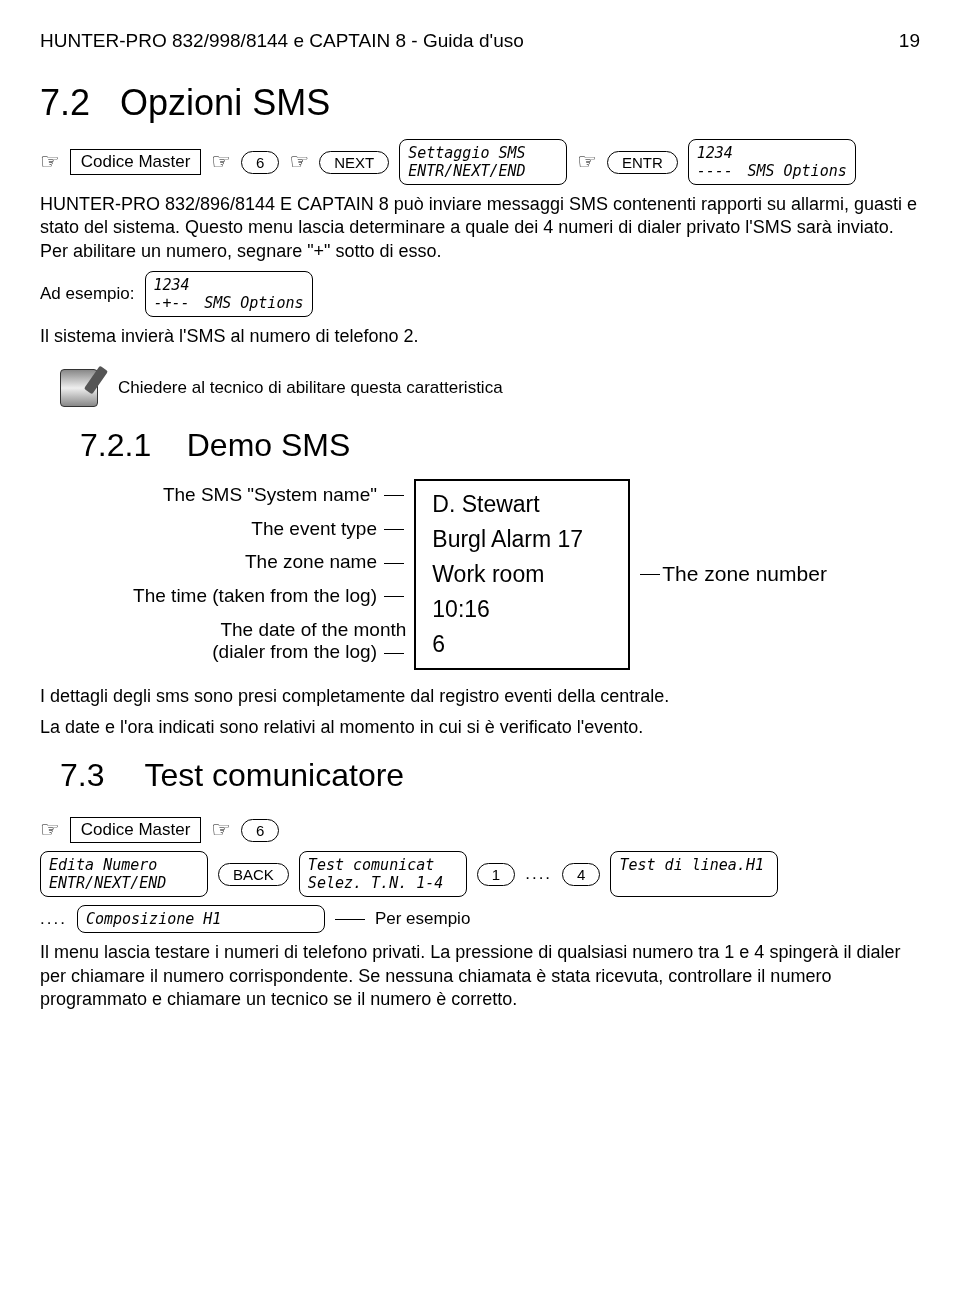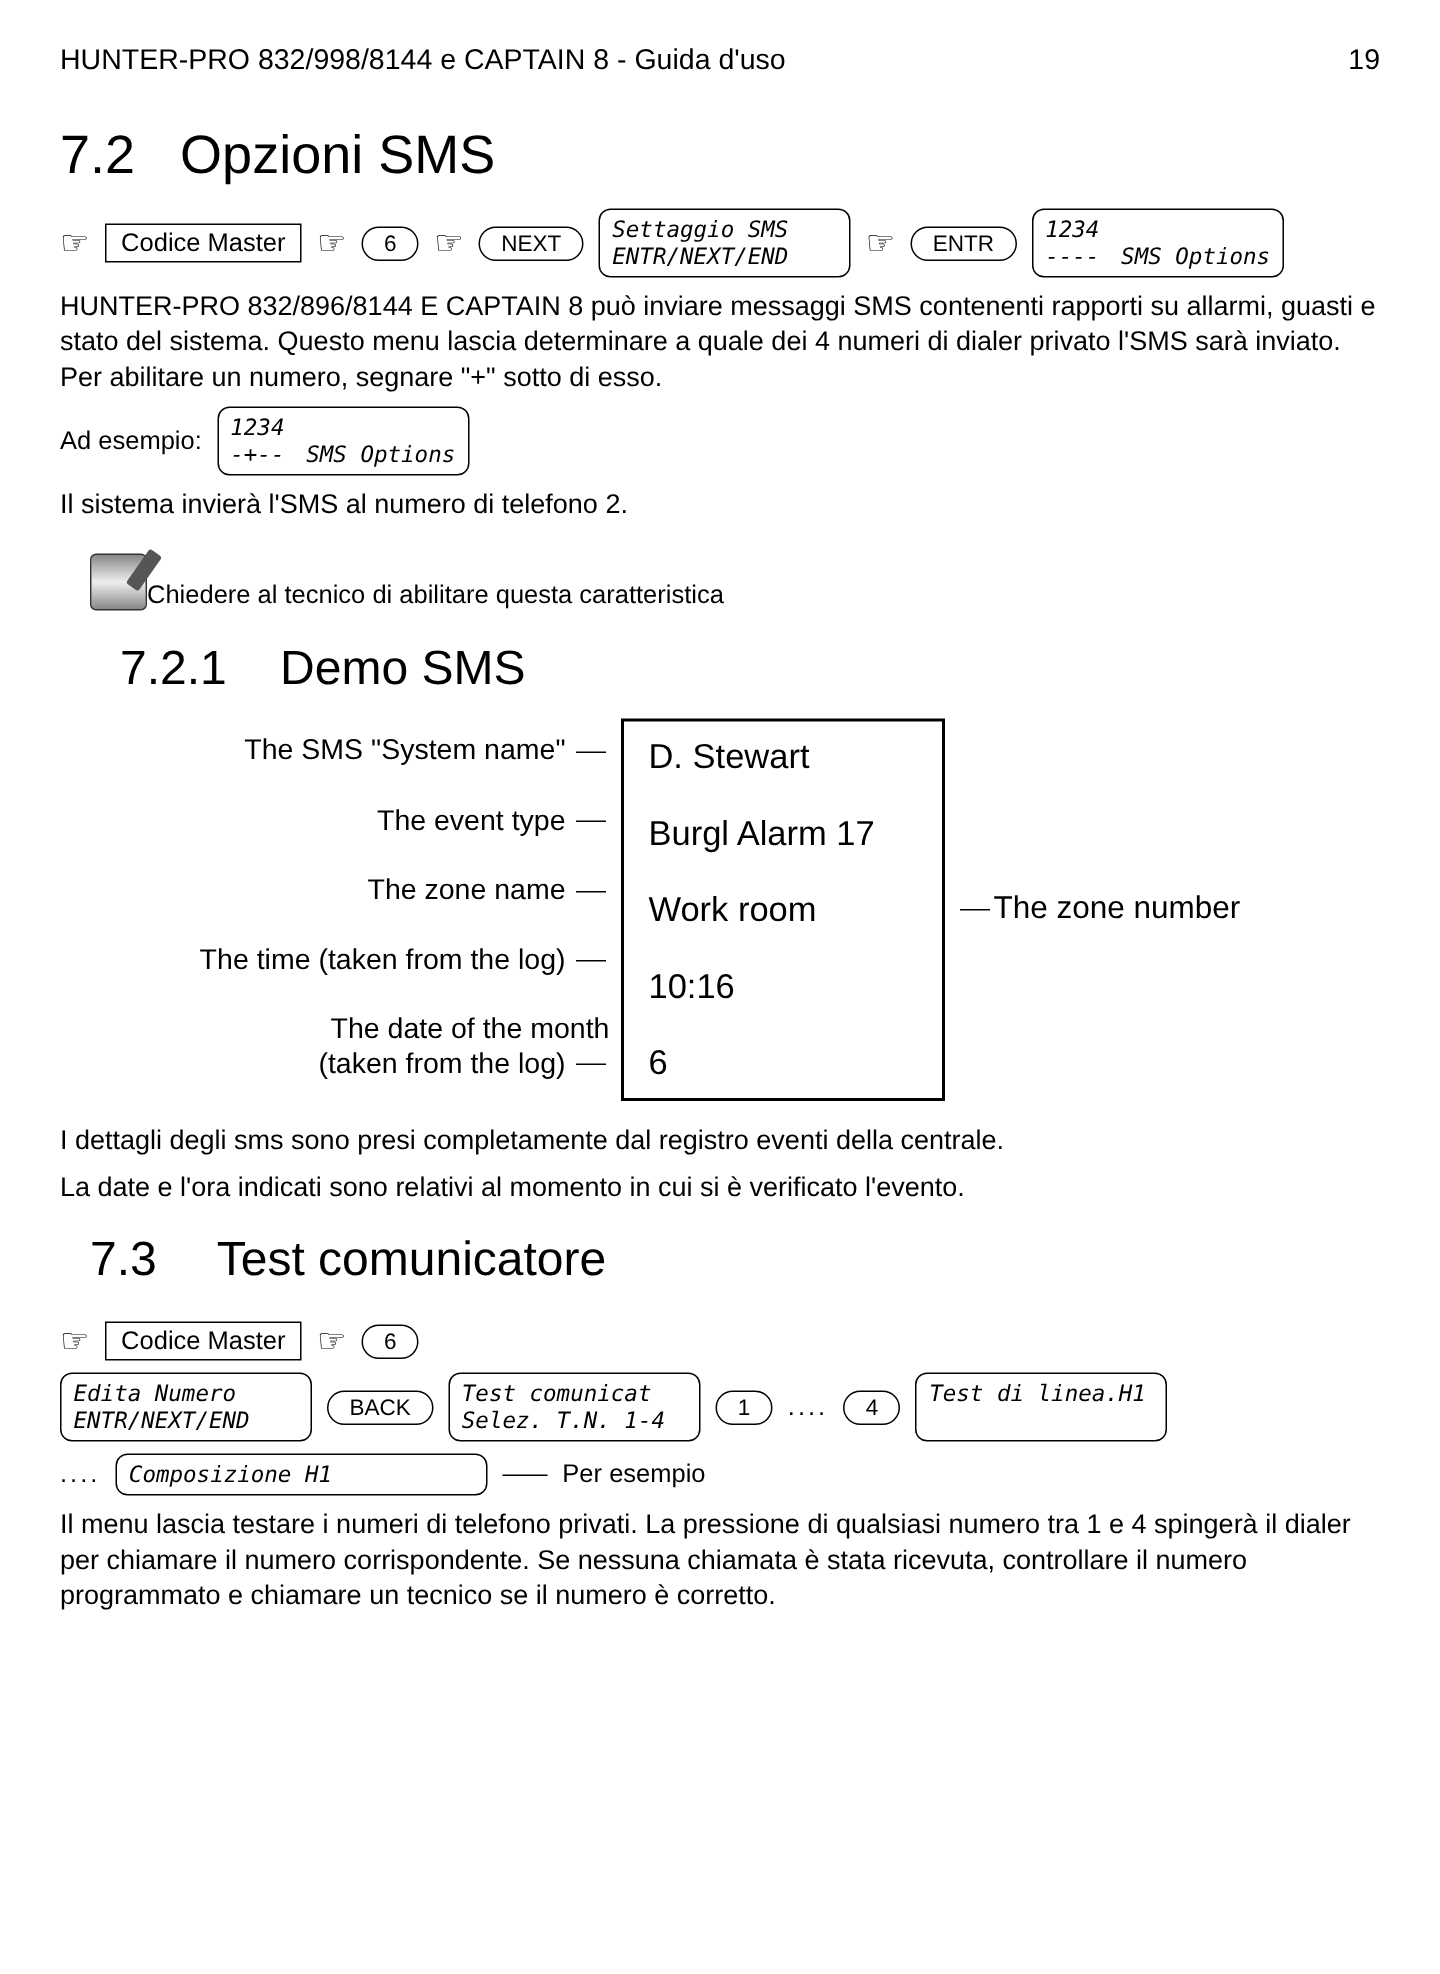--- a/index.html
+++ b/index.html
@@ -73,21 +73,22 @@
     gap: 12px;
     font-style: italic;
   }
   .para {
     margin: 8px 0;
     line-height: 1.3;
     font-size: 18px;
   }
   .note-row {
     display: flex;
-    align-items: flex-end;
+    align-items: center;
+    gap: 20px;
     margin: 20px 0 20px 20px;
   }
   .note-icon {
     width: 36px;
     height: 36px;
     background: linear-gradient(#888, #eee, #888);
     border: 1px solid #333;
     border-radius: 4px;
     position: relative;
   }
@@ -120,21 +121,21 @@
     justify-content: space-around;
     padding-right: 8px;
   }
   .demo-left div { line-height: 1.2; }
   .demo-box {
     border: 2px solid #000;
     padding: 10px 16px;
     font-size: 23px;
     display: flex;
     flex-direction: column;
-    gap: 24px;
+    gap: 8px;
     min-width: 180px;
     position: relative;
   }
   .demo-right {
     display: flex;
     align-items: center;
     font-size: 21px;
     padding-left: 8px;
   }
   .demo-hline {
@@ -202,21 +203,21 @@
 </h2>
 
 <div class="demo-wrap">
   <div class="demo">
     <div class="demo-left">
       <div><span>The SMS "System name"</span> <span class="demo-hline"></span></div>
       <div><span>The event type</span> <span class="demo-hline"></span></div>
       <div><span>The zone name</span> <span class="demo-hline"></span></div>
       <div><span>The time (taken from the log)</span> <span class="demo-hline"></span></div>
       <div style="white-space:pre-line"><span>The date of the month
-(taken from the log)</span> <span class="demo-hline"></span></div>
+(dialer from the log)</span> <span class="demo-hline"></span></div>
     </div>
     <div class="demo-box">
       <div>D. Stewart</div>
       <div>Burgl Alarm 17</div>
       <div>Work room</div>
       <div>10:16</div>
       <div>6</div>
     </div>
     <div class="demo-right">
       <span class="demo-hline"></span>

